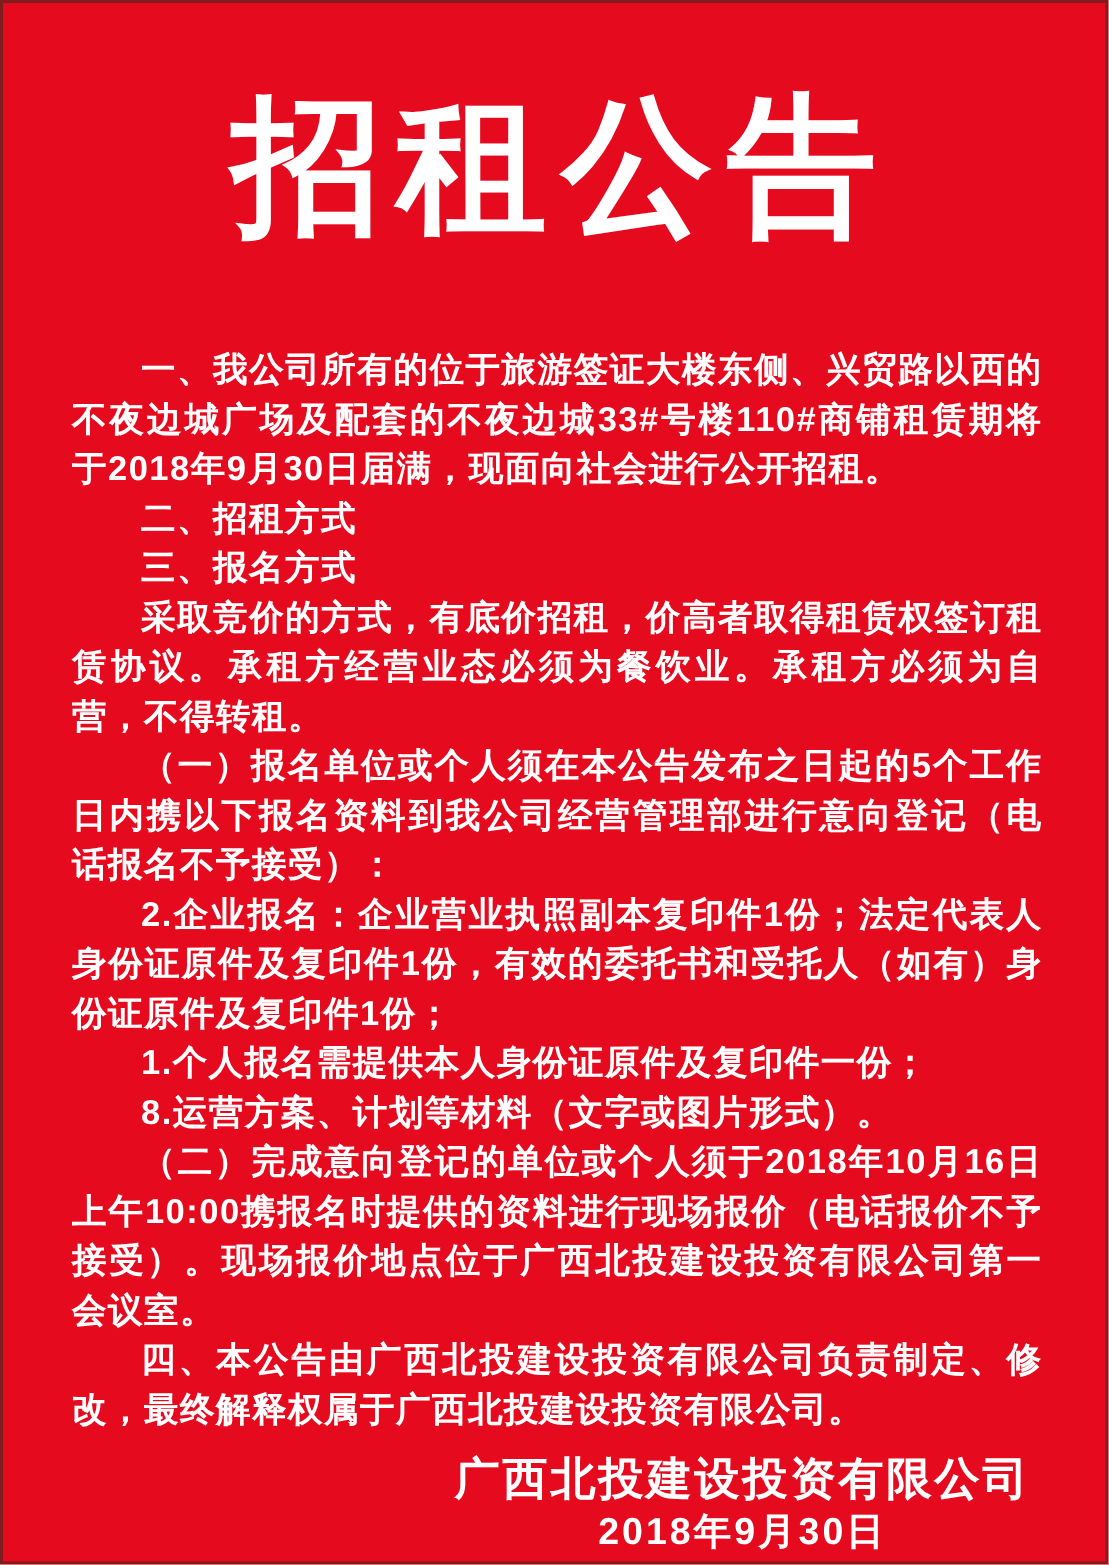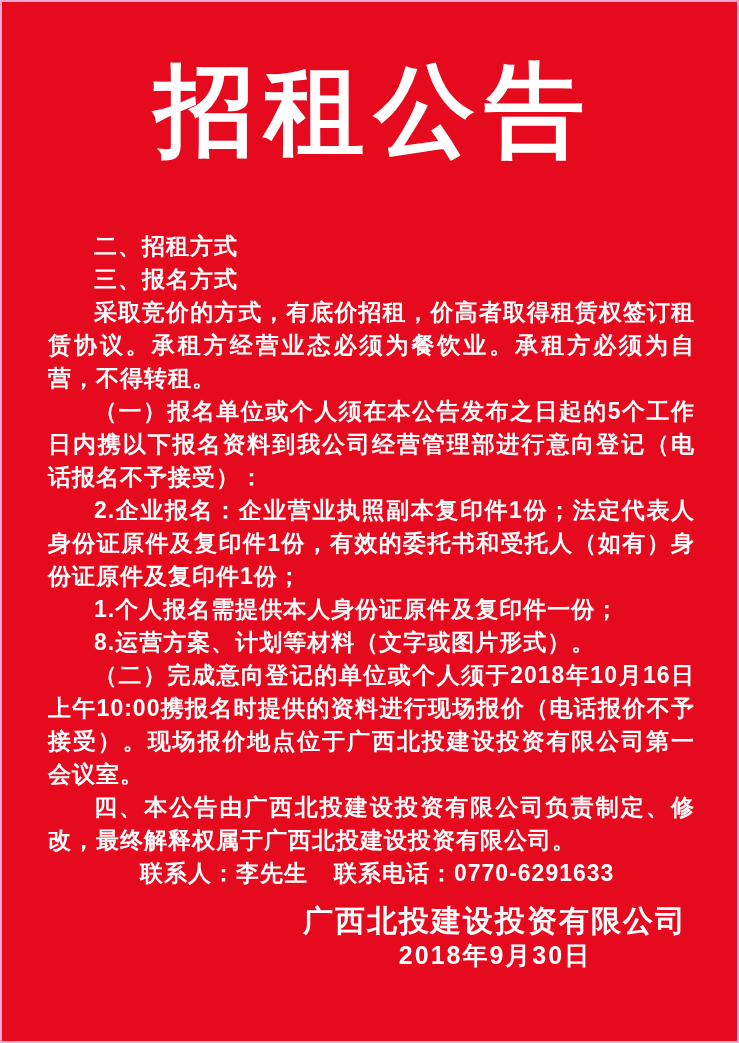--- a/index.html
+++ b/index.html
@@ -5,21 +5,21 @@
   html, body {
     margin: 0;
     padding: 0;
     background: #ffffff;
   }
   .poster {
     position: relative;
     width: 739px;
     height: 1043px;
     box-sizing: border-box;
-    border: 2px solid #f9a8d4;
+    border: 2px solid #7f1d1d;
     background: #e60a1e;
     color: #ffffff;
     font-family: "Liberation Sans", sans-serif;
     overflow: hidden;
   }
   .title {
     margin-top: 56px;
     text-align: center;
     font-family: "DejaVu Serif", serif;
     font-weight: 900;
@@ -76,31 +76,31 @@
   }
 </style>
 </head>
 <body>
 
 <div class="poster">
 
   <h1 class="title">招租公告</h1>
 
   <div class="body-text">
+    <p>一、我公司所有的位于旅游签证大楼东侧、兴贸路以西的不夜边城广场及配套的不夜边城33#号楼110#商铺租赁期将于2018年9月30日届满，现面向社会进行公开招租。</p>
     <p>二、招租方式</p>
     <p>三、报名方式</p>
     <p>采取竞价的方式，有底价招租，价高者取得租赁权签订租赁协议。承租方经营业态必须为餐饮业。承租方必须为自营，不得转租。</p>
     <p>（一）报名单位或个人须在本公告发布之日起的5个工作日内携以下报名资料到我公司经营管理部进行意向登记（电话报名不予接受）：</p>
     <p>2.企业报名：企业营业执照副本复印件1份；法定代表人身份证原件及复印件1份，有效的委托书和受托人（如有）身份证原件及复印件1份；</p>
     <p>1.个人报名需提供本人身份证原件及复印件一份；</p>
     <p>8.运营方案、计划等材料（文字或图片形式）。</p>
     <p>（二）完成意向登记的单位或个人须于2018年10月16日上午10:00携报名时提供的资料进行现场报价（电话报价不予接受）。现场报价地点位于广西北投建设投资有限公司第一会议室。</p>
     <p>四、本公告由广西北投建设投资有限公司负责制定、修改，最终解释权属于广西北投建设投资有限公司。</p>
 
-    <p class="contact-line"><span>联系人：李先生</span><span class="phone">联系电话：0770-6291633</span></p>
   </div>
 
   <div class="signature">
     <div class="sig-inner">
       <div class="sig-company">广西北投建设投资有限公司</div>
       <div class="sig-date">2018年9月30日</div>
     </div>
   </div>
 
 </div>

